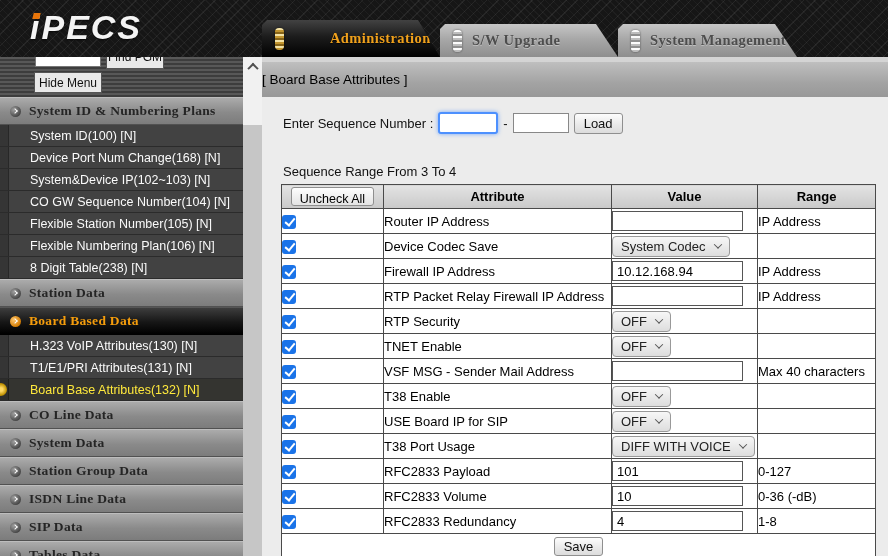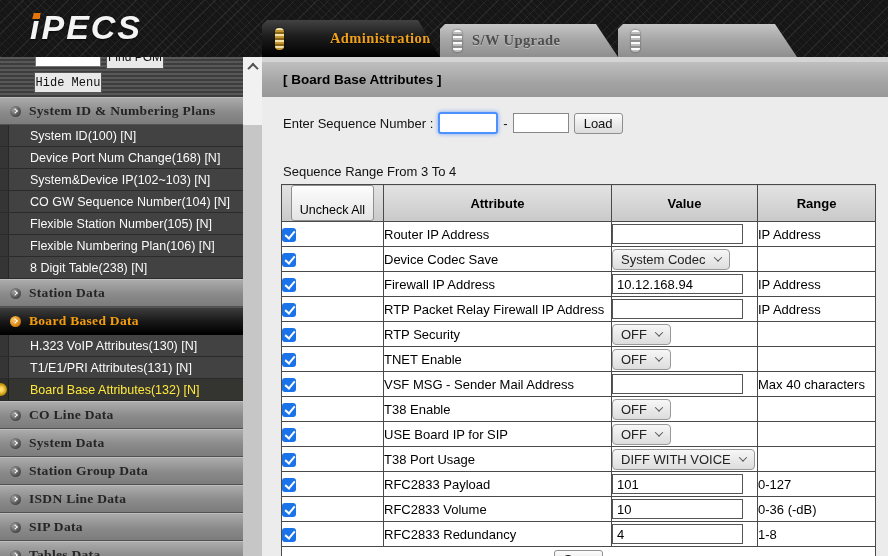--- a/index.html
+++ b/index.html
@@ -38,21 +38,21 @@
 
   
   #sidebar { position:absolute; left:0; top:57px; width:243px; height:499px; background:#3c3c3c; overflow:hidden; }
   #sb-top { position:relative; height:40px; overflow:hidden;
     background:repeating-linear-gradient(180deg, #585858 0 2px, #3d3d3d 2px 4px); }
   #find-input { position:absolute; left:35px; top:-9px; width:66px; height:19px; border:1px solid #777;
     background:#fff; font-size:12px; padding:0 3px; }
   #find-btn { position:absolute; left:106px; top:-12px; width:58px; height:24px;
     background:#e9e9e9; border:1px solid #555; font-size:12px; color:#111; cursor:pointer; }
   #hide-btn { position:absolute; left:34px; top:15px; width:68px; height:21px;
-    background:#e9e9e9; border:1px solid #555; font-size:12px; color:#111; cursor:pointer;font-family:Liberation Mono, monospace; }
+    background:#e9e9e9; border:1px solid #555; font-size:12px; color:#111; cursor:pointer; }
 
   #sb-menu { display:flex; flex-direction:column; }
   .sb-sec { height:28px; display:flex; align-items:center; padding-left:10px; cursor:pointer;
     background:linear-gradient(#ababab, #8a8a8a 55%, #7c7c7c);
     border-top:1px solid #bdbdbd; border-bottom:1px solid #515151;
     font-family:"Liberation Serif", serif; font-weight:bold; font-size:13.5px; color:#252525; letter-spacing:.3px; }
   .sb-sec .sec-ic { width:11px; height:11px; border-radius:50%; margin-right:8px; flex:none;
     background:radial-gradient(circle at 35% 35%, #9d9d9d, #474747 72%);
     display:inline-flex; align-items:center; justify-content:center; }
   .sb-sec .sec-ic::after { content:''; width:3px; height:3px; border-right:1.5px solid #fff;
@@ -75,22 +75,22 @@
     display:flex; align-items:center; justify-content:center; cursor:pointer; }
   #sb-up::after { content:''; width:6px; height:6px; border-left:2px solid #505050; border-top:2px solid #505050;
     transform:rotate(45deg) translate(1px,1px); }
   #sb-thumb { position:absolute; left:0; top:68px; width:19px; height:431px; background:#c6c6c6; cursor:pointer; }
 
   
   #main { position:absolute; left:262px; top:57px; width:626px; height:499px; background:#ececec; }
   #main-topstrip { position:absolute; left:0; top:0; width:626px; height:5px; background:#d4d4d4; }
   #title-bar { position:absolute; left:0; top:5px; width:626px; height:35px;
     background:linear-gradient(#bfbfbf, #a3a3a3 60%, #989898);
-    display:flex; align-items:center; padding-left:21px;
-    font-size:13.5px; font-weight:bold; color:#000; }
+    display:flex; align-items:center; 
+    font-size:13.5px; font-weight:normal; color:#000; }
 
   #seq-row { position:absolute; left:21px; top:52px; height:28px; display:flex; align-items:center; gap:5px; font-size:13px; color:#111; }
   #seq-from { width:60px; height:22px; border:2px solid #4d90fe; border-radius:3px; outline:none;
     box-shadow:0 0 4px rgba(77,144,254,.75); font-size:13px; padding:0 3px; background:#fff; }
   #seq-to { width:56px; height:20px; border:1px solid #888; font-size:13px; padding:0 3px; background:#fff; }
   .btn { height:21px; padding:0 9px; font-size:13px; color:#111;
     background:linear-gradient(#fdfdfd, #e8e8e8 60%, #dcdcdc); border:1px solid #8f8f8f; border-radius:3px; cursor:pointer; }
 
   #range-text { position:absolute; left:21px; top:107px; font-size:13px; color:#111; }
 
@@ -111,41 +111,42 @@
   .cb::after { content:''; position:absolute; left:4.5px; top:1.5px; width:4px; height:8px;
     border:solid #fff; border-width:0 2px 2px 0; transform:rotate(40deg); }
   .val-input { width:131px; height:20px; border:1px solid #555; font-size:13px; padding:0 4px; background:#fff; vertical-align:middle; }
   .val-select { height:21px; display:inline-flex; align-items:center; gap:9px; padding:0 8px;
     border:1px solid #999; border-radius:4px; background:linear-gradient(#f7f7f7, #ddd); cursor:pointer;
     font-size:13px; color:#222; vertical-align:middle; }
   .val-select .chev { width:6px; height:6px; border-right:1.6px solid #555; border-bottom:1.6px solid #555;
     transform:rotate(45deg) translate(-1px,-1px); }
   #save-cell { height:23px; text-align:center; }
   #save-cell .btn { height:19px; }
-  #uncheck-btn { height:19px; padding:17px 8px; font-size:12.5px;
+  #uncheck-btn { height:19px; padding:4px 8px; font-size:12.5px;
     background:linear-gradient(#fdfdfd,#e4e4e4); border:1px solid #8f8f8f; border-radius:3px; cursor:pointer; }
 </style>
 </head>
 <body>
 
 <div id="stage">
 
   <div id="top-header">
     <div id="logo"><span class="logo-i">i</span><span>PECS</span></div>
     <div id="tabs">
         <div class="tab active" style="left: 0px; width: 178px;">
           <span class="tab-icon"></span>
           <span class="tab-label">Administration</span>
         </div>
         <div class="tab" style="left: 178px; width: 178px;">
           <span class="tab-icon"></span>
           <span class="tab-label">S/W Upgrade</span>
         </div>
         <div class="tab" style="left: 356px; width: 179px;">
           <span class="tab-icon"></span>
+          <span class="tab-label">System Management</span>
         </div>
       </div>
   </div>
 
   <div id="sidebar">
     <div id="sb-top">
       <input id="find-input" type="text" value="" style="">
       <button id="find-btn">Find PGM</button>
       <button id="hide-btn">Hide Menu</button>
     </div>

